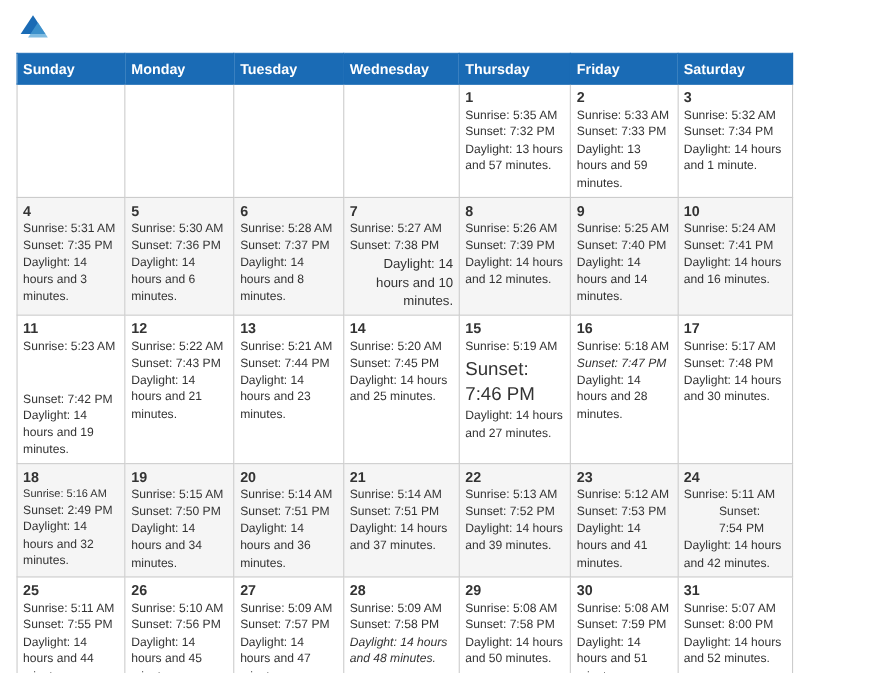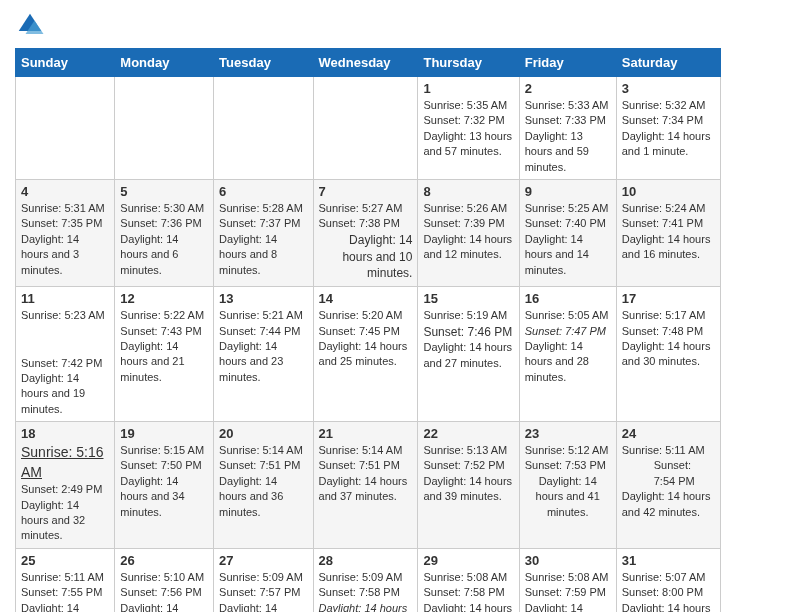--- a/index.html
+++ b/index.html
@@ -217,40 +217,40 @@
           </td>
           <td>
             <div class="day-num">14</div>
             <div style="font-size: 11px; line-height: 1.4;">Sunrise: 5:20 AM</div>
             <div style="font-size: 11px; line-height: 1.4;">Sunset: 7:45 PM</div>
             <div style="font-size: 11px; line-height: 1.4;">Daylight: 14 hours and 25 minutes.</div>
           </td>
           <td>
             <div class="day-num">15</div>
             <div style="font-size: 11px; line-height: 1.4;">Sunrise: 5:19 AM</div>
-            <div style="font-size: 12px; line-height: 1.4;">Sunset: 7:46 PM</div>
+            <div style="font-size: 17px; line-height: 1.4;">Sunset: 7:46 PM</div>
             <div style="font-size: 11px; line-height: 1.4;">Daylight: 14 hours and 27 minutes.</div>
           </td>
           <td>
             <div class="day-num">16</div>
-            <div style="font-size: 11px; line-height: 1.4;">Sunrise: 5:05 AM</div>
+            <div style="font-size: 11px; line-height: 1.4;">Sunrise: 5:18 AM</div>
             <div style="font-size: 11px; line-height: 1.4; font-style: italic;">Sunset: 7:47 PM</div>
             <div style="font-size: 11px; line-height: 1.4;">Daylight: 14 hours and 28 minutes.</div>
           </td>
           <td>
             <div class="day-num">17</div>
             <div style="font-size: 11px; line-height: 1.4;">Sunrise: 5:17 AM</div>
             <div style="font-size: 11px; line-height: 1.4;">Sunset: 7:48 PM</div>
             <div style="font-size: 11px; line-height: 1.4;">Daylight: 14 hours and 30 minutes.</div>
           </td>
         </tr>
         <tr>
           <td>
             <div class="day-num">18</div>
-            <div style="font-size: 14px; line-height: 1.4; text-decoration: underline;">Sunrise: 5:16 AM</div>
+            <div style="font-size: 10px; line-height: 1.4;">Sunrise: 5:16 AM</div>
             <div style="font-size: 11px; line-height: 1.4;">Sunset: 2:49 PM</div>
             <div style="font-size: 11px; line-height: 1.4;">Daylight: 14 hours and 32 minutes.</div>
           </td>
           <td>
             <div class="day-num">19</div>
             <div style="font-size: 11px; line-height: 1.4;">Sunrise: 5:15 AM</div>
             <div style="font-size: 11px; line-height: 1.4;">Sunset: 7:50 PM</div>
             <div style="font-size: 11px; line-height: 1.4;">Daylight: 14 hours and 34 minutes.</div>
           </td>
           <td>
@@ -268,21 +268,21 @@
           <td>
             <div class="day-num">22</div>
             <div style="font-size: 11px; line-height: 1.4;">Sunrise: 5:13 AM</div>
             <div style="font-size: 11px; line-height: 1.4;">Sunset: 7:52 PM</div>
             <div style="font-size: 11px; line-height: 1.4;">Daylight: 14 hours and 39 minutes.</div>
           </td>
           <td>
             <div class="day-num">23</div>
             <div style="font-size: 11px; line-height: 1.4;">Sunrise: 5:12 AM</div>
             <div style="font-size: 11px; line-height: 1.4;">Sunset: 7:53 PM</div>
-            <div style="font-size: 11px; line-height: 1.4; text-align: center;">Daylight: 14 hours and 41 minutes.</div>
+            <div style="font-size: 11px; line-height: 1.4;">Daylight: 14 hours and 41 minutes.</div>
           </td>
           <td>
             <div class="day-num">24</div>
             <div style="font-size: 11px; line-height: 1.4;">Sunrise: 5:11 AM</div>
             <div style="font-size: 11px; line-height: 1.4; margin-left: 32px;">Sunset: 7:54 PM</div>
             <div style="font-size: 11px; line-height: 1.4;">Daylight: 14 hours and 42 minutes.</div>
           </td>
         </tr>
         <tr>
           <td>

